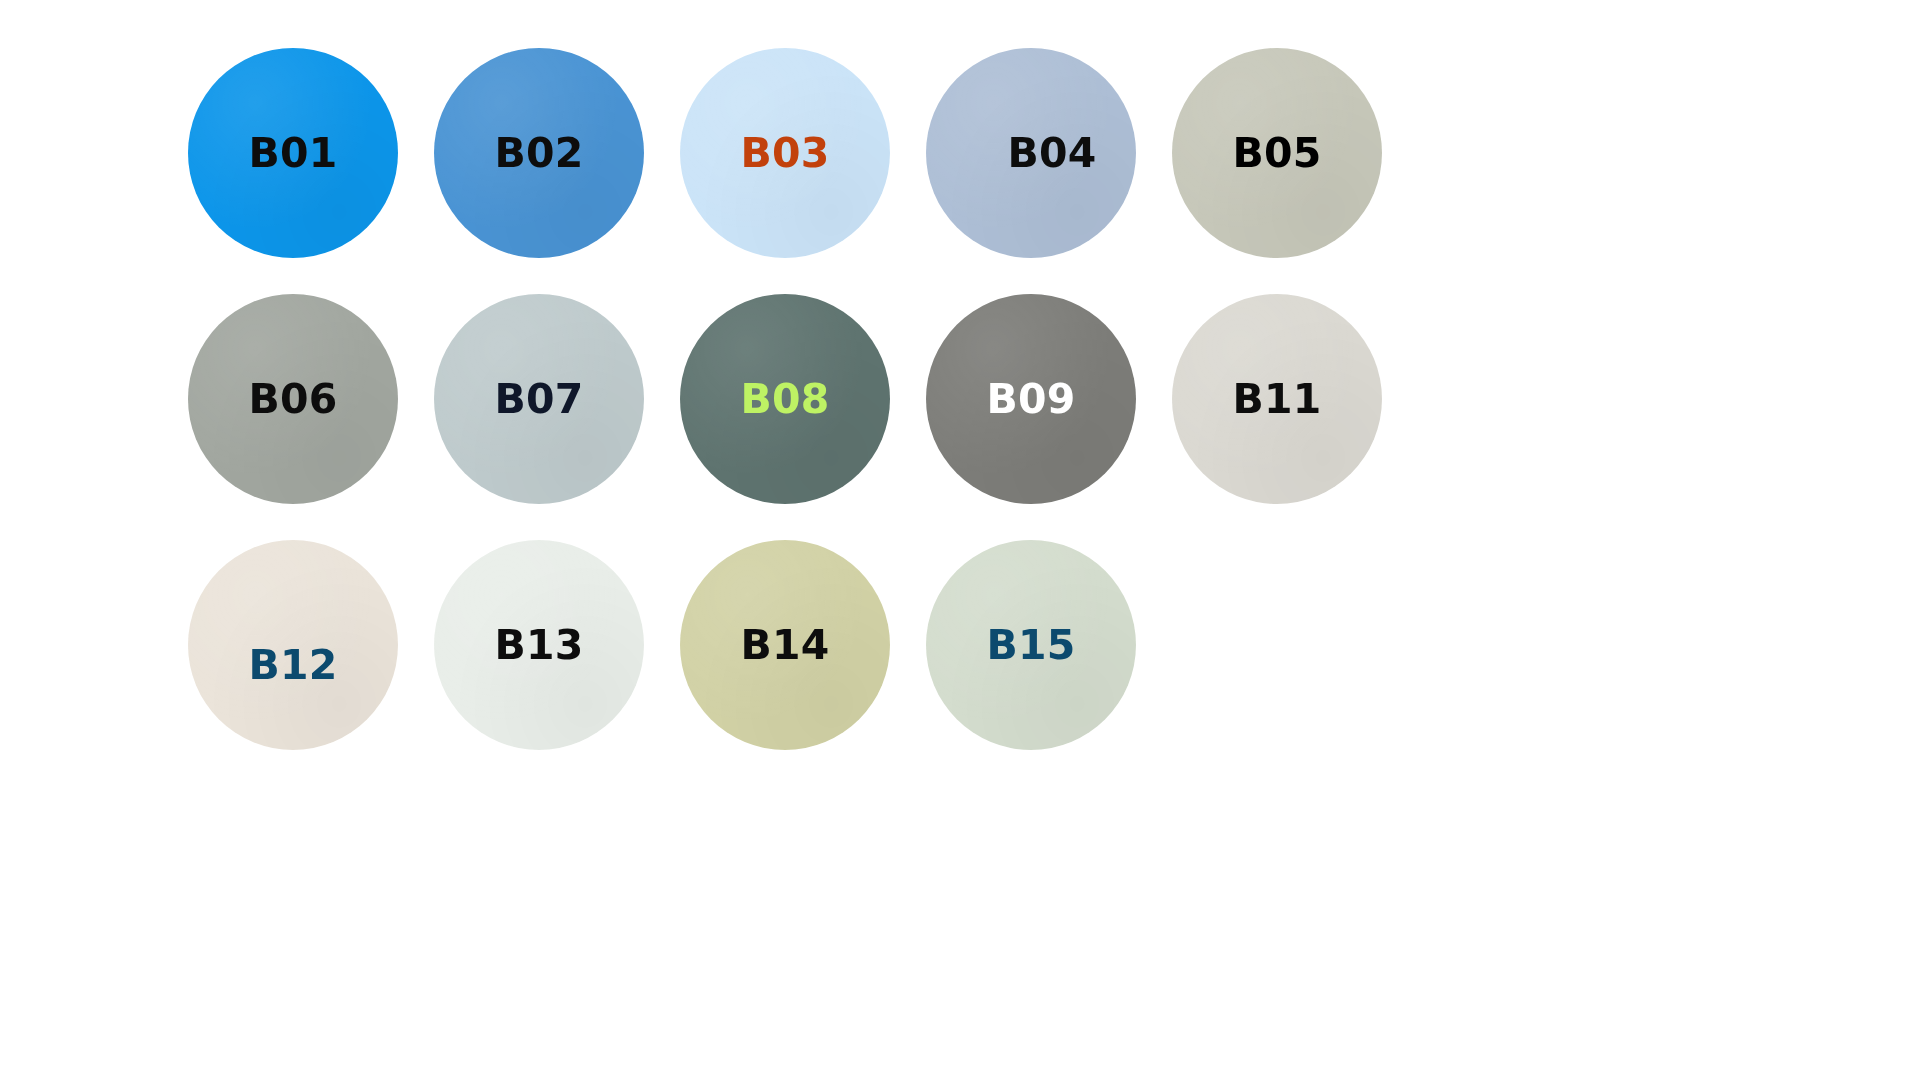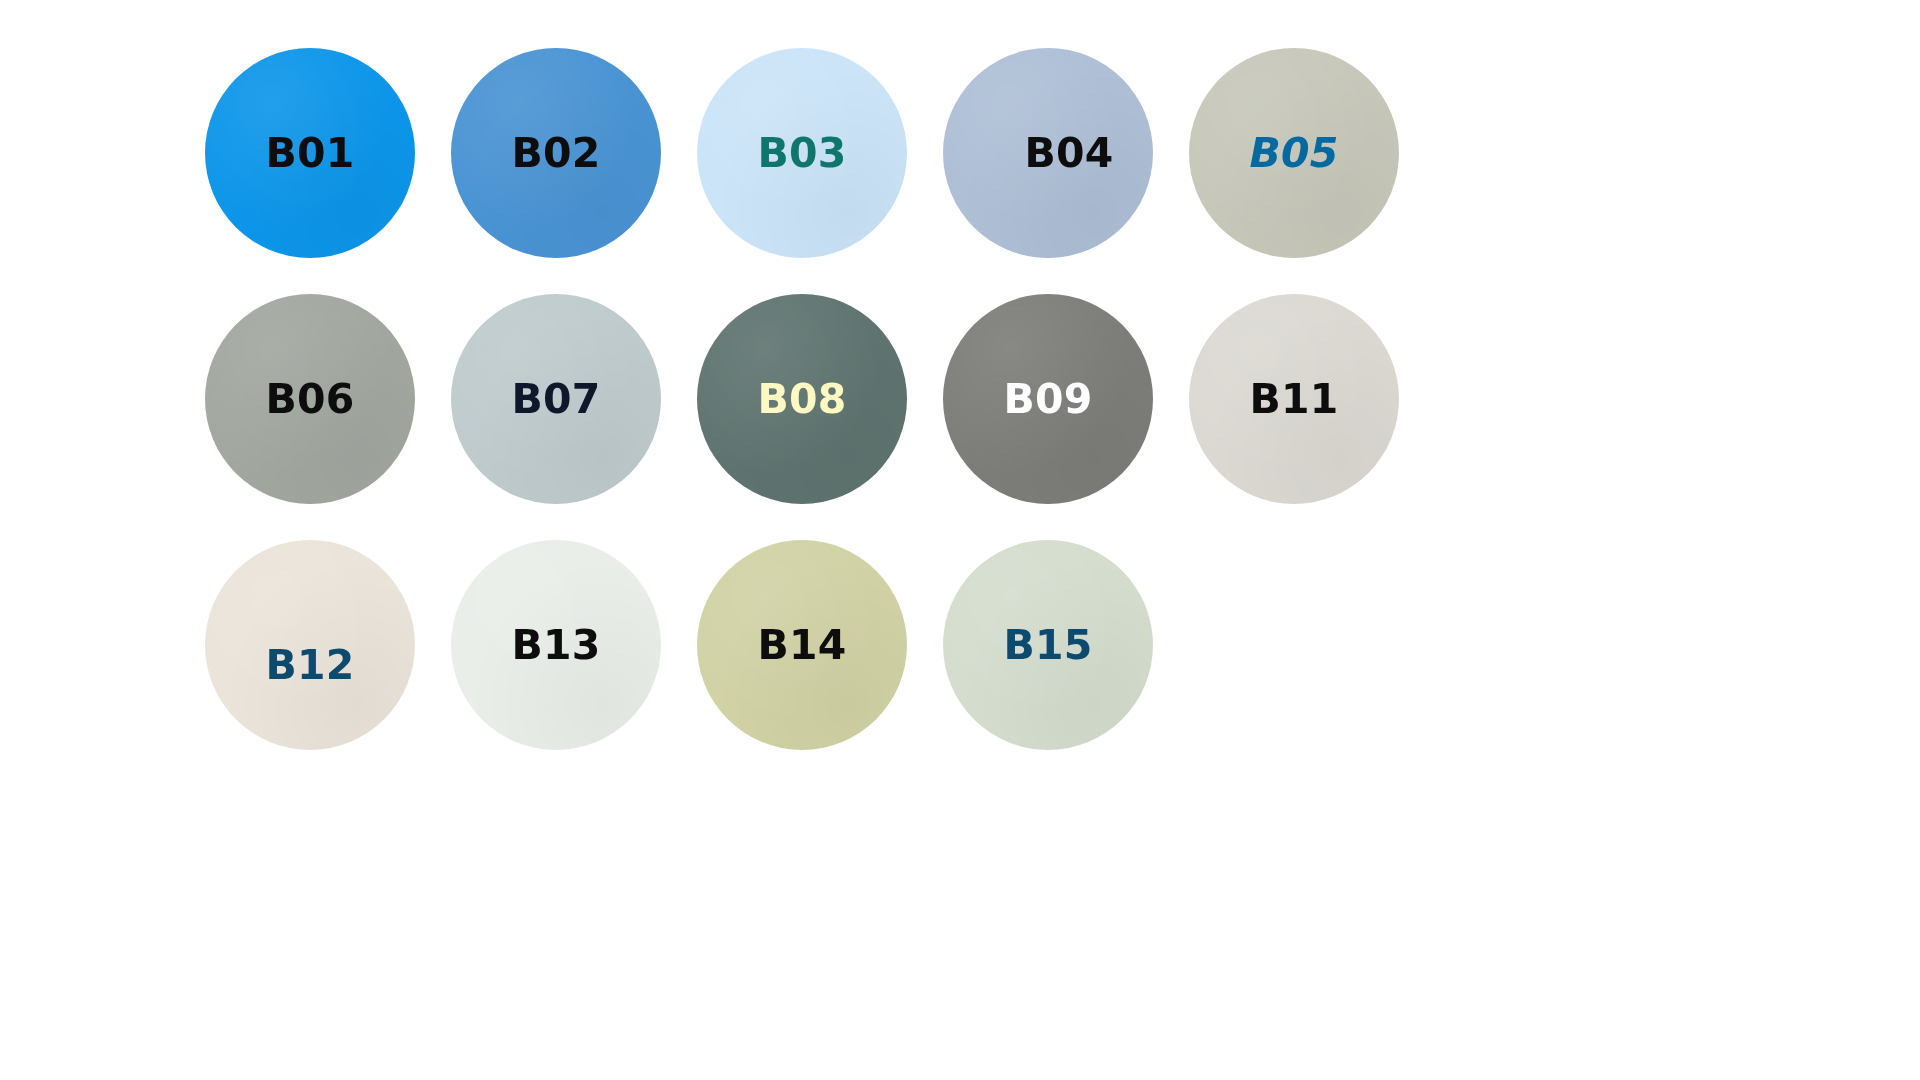--- a/index.html
+++ b/index.html
@@ -18,21 +18,21 @@
   #palette-board {
     position: relative;
     width: 1920px;
     height: 1080px;
     background: #ffffff;
     box-sizing: border-box;
   }
 
   .swatch-grid {
     position: absolute;
-    left: 205px;
+    left: 188px;
     top: 48px;
     width: 1370px;
     height: 1002px;
     display: grid;
     grid-template-columns: repeat(5, 210px);
     grid-template-rows: repeat(3, 210px);
     column-gap: 80px;
     row-gap: 57px;
     align-content: start;
     justify-content: start;
@@ -81,41 +81,41 @@
 
     <div class="swatch" style="background-color: rgb(13, 150, 234);">
       <span class="swatch-label" style="color: rgb(13, 13, 13);">B01</span>
     </div>
 
     <div class="swatch" style="background-color: rgb(74, 148, 212);">
       <span class="swatch-label" style="color: rgb(13, 13, 13);">B02</span>
     </div>
 
     <div class="swatch" style="background-color: rgb(203, 228, 248);">
-      <span class="swatch-label" style="color: #0f766e; text-align: right;">B03</span>
+      <span class="swatch-label" style="color: #c2410c; text-align: right;">B03</span>
     </div>
 
     <div class="swatch" style="background-color: rgb(174, 191, 214);">
       <span class="swatch-label" style="color: rgb(13, 13, 13); margin-left: 42px;">B04</span>
     </div>
 
     <div class="swatch" style="background-color: rgb(199, 200, 186);">
-      <span class="swatch-label" style="color: #0369a1; font-style: italic;">B05</span>
+      <span class="swatch-label" style="color: #000000;">B05</span>
     </div>
 
     <div class="swatch" style="background-color: rgb(162, 167, 160);">
       <span class="swatch-label" style="color: rgb(13, 13, 13);">B06</span>
     </div>
 
     <div class="swatch" style="background-color: rgb(191, 203, 205);">
       <span class="swatch-label" style="color: #0f172a;">B07</span>
     </div>
 
     <div class="swatch" style="background-color: rgb(95, 116, 112);">
-      <span class="swatch-label" style="color: #fef9c3;">B08</span>
+      <span class="swatch-label" style="color: #bef264;">B08</span>
     </div>
 
     <div class="swatch" style="background-color: rgb(125, 125, 121);">
       <span class="swatch-label" style="color: rgb(255, 255, 255);">B09</span>
     </div>
 
 
     <div class="swatch" style="background-color: rgb(219, 217, 210);">
       <span class="swatch-label" style="color: rgb(13, 13, 13);">B11</span>
     </div>

